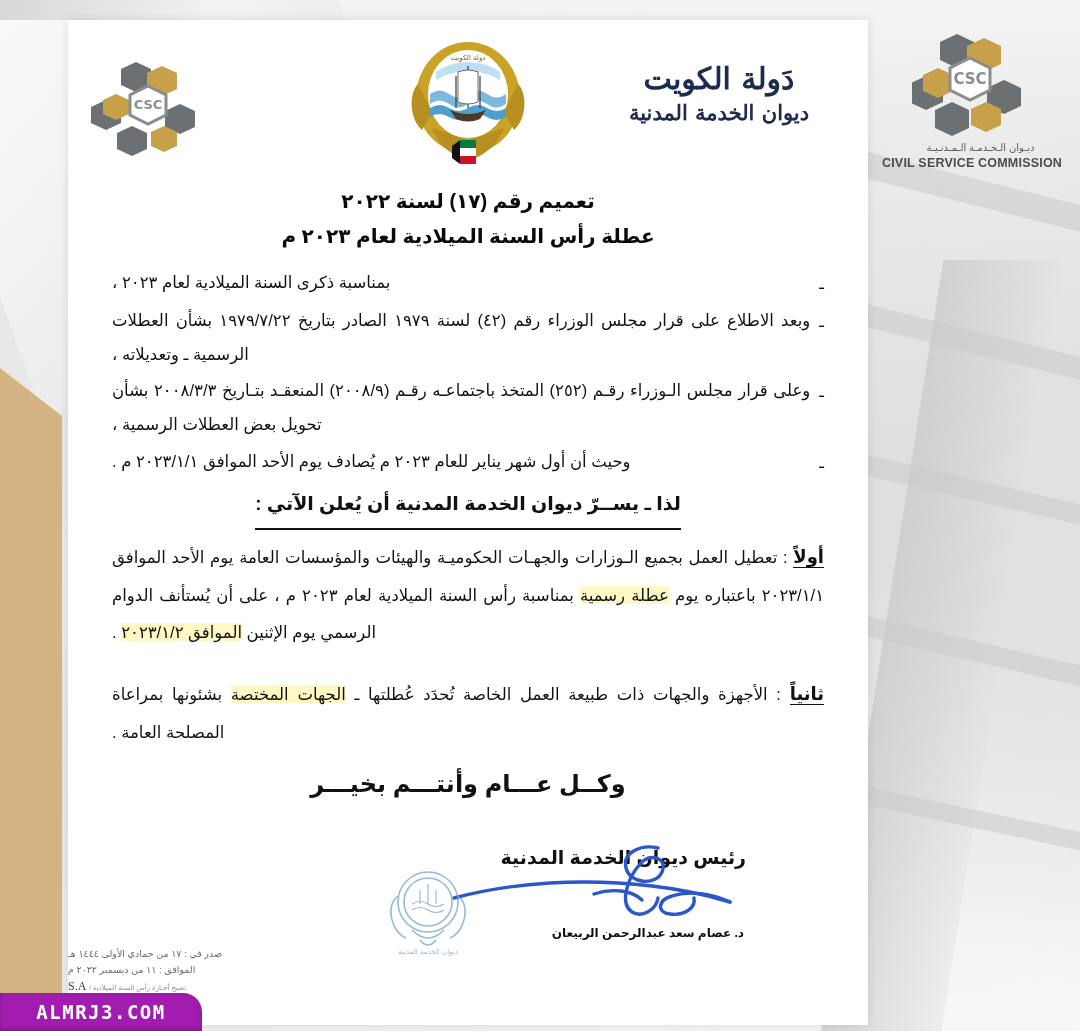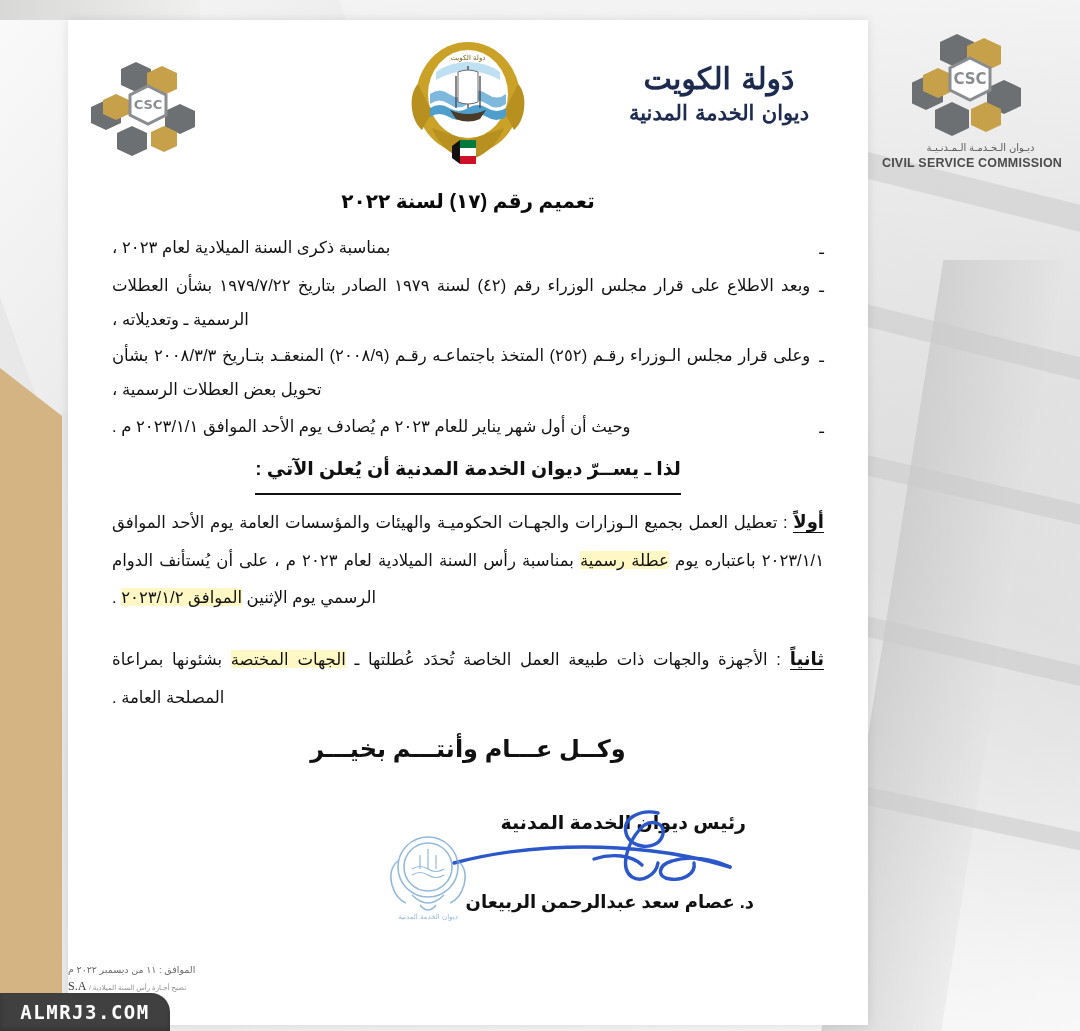--- a/index.html
+++ b/index.html
@@ -244,24 +244,24 @@
   .sign-title {
     position: absolute;
     right: 78px;
     top: 0;
     font-weight: 700;
     font-size: 19px;
     margin-top: 16px;
   }
   .sign-name {
     position: absolute;
-    right: 70px;
+    right: 80px;
     top: 96px;
     font-weight: 700;
-    font-size: 18px;
+    font-size: 12px;
     text-align: right;
   }
   .signature-svg {
     position: absolute;
     right: 60px;
     top: 12px;
     width: 320px;
     height: 90px;
   }
   .stamp {
@@ -285,23 +285,23 @@
   }
   .footer-meta div { font-size: 9.5px; line-height: 1.65; }
   .footer-meta .faint { font-size: 7px; color: #8e8e8e; }
   .footer-meta .sa { font-family: "Liberation Serif", serif; font-size: 12px; color: #3a3a3a; direction: ltr; display: inline-block; }
 
   
   .watermark {
     position: absolute;
     left: 0;
     bottom: 0;
-    width: 170px;
+    width: 202px;
     height: 38px;
-    background: #404040;
+    background: #a21caf;
     border-top-right-radius: 19px;
     border-bottom-right-radius: 0;
     display: flex;
     align-items: center;
     justify-content: center;
     box-shadow: inset 0 -2px 5px rgba(0,0,0,0.22);
     margin-top: 20px;
   }
   .watermark span {
     color: #ffffff;
@@ -405,20 +405,21 @@
       <div class="kuwait-wordmark">
         <div class="l1">دَولة الكويت</div>
         <div class="l2">ديوان الخدمة المدنية</div>
       </div>
     </div>
 
     <div class="doc">
 
       <div class="title-block">
         <div class="title-line">تعميم رقم (١٧) لسنة ٢٠٢٢</div>
+        <div class="title-line">عطلة رأس السنة الميلادية لعام ٢٠٢٣ م</div>
       </div>
 
       <div class="clauses">
         <div class="clause">
           <span class="dash">ـ</span>
           <span class="clause-text one-line">بمناسبة ذكرى السنة الميلادية لعام ٢٠٢٣ ،</span>
         </div>
         <div class="clause">
           <span class="dash">ـ</span>
           <span class="clause-text">وبعد الاطلاع على قرار مجلس الوزراء رقم (٤٢) لسنة ١٩٧٩ الصادر بتاريخ ١٩٧٩/٧/٢٢ بشأن العطلات الرسمية ـ وتعديلاته ،</span>
@@ -481,20 +482,21 @@
               <line x1="54" y1="32" x2="54" y2="46"></line>
             </g>
             <text x="46" y="96" text-anchor="middle" font-family="DejaVu Sans, sans-serif" font-size="7" fill="#6fa3cf">ديوان الخدمة المدنية</text>
           </svg>
         </div>
 
         <div class="sign-name">د. عصام سعد عبدالرحمن الربيعان</div>
       </div>
 
       <div class="footer-meta">
+        <div>صدر في : ١٧ من جمادي الأولى ١٤٤٤ هـ</div>
         <div>الموافق : ١١ من ديسمبر ٢٠٢٢ م</div>
         <div>
           <span class="faint">تصبح أجـازة رأس السنة الميلادية /</span>
           <span class="sa">S.A</span>
         </div>
       </div>
 
     </div>
   </div>
 

